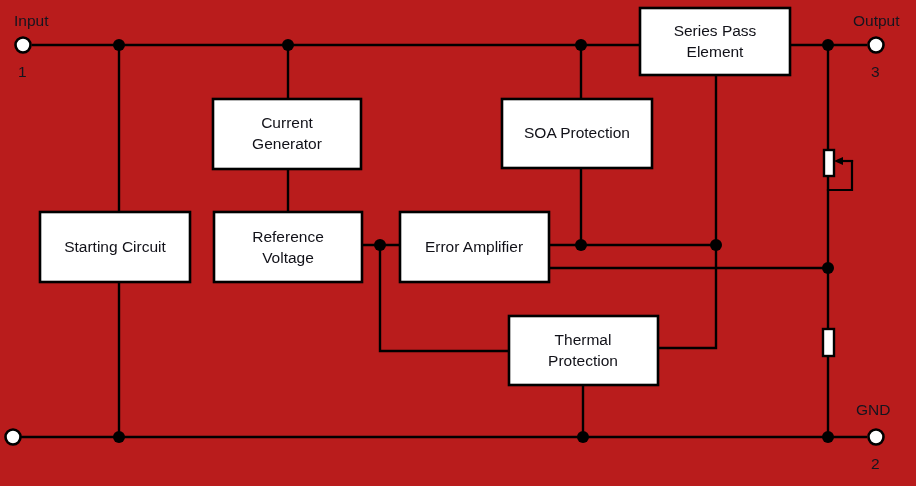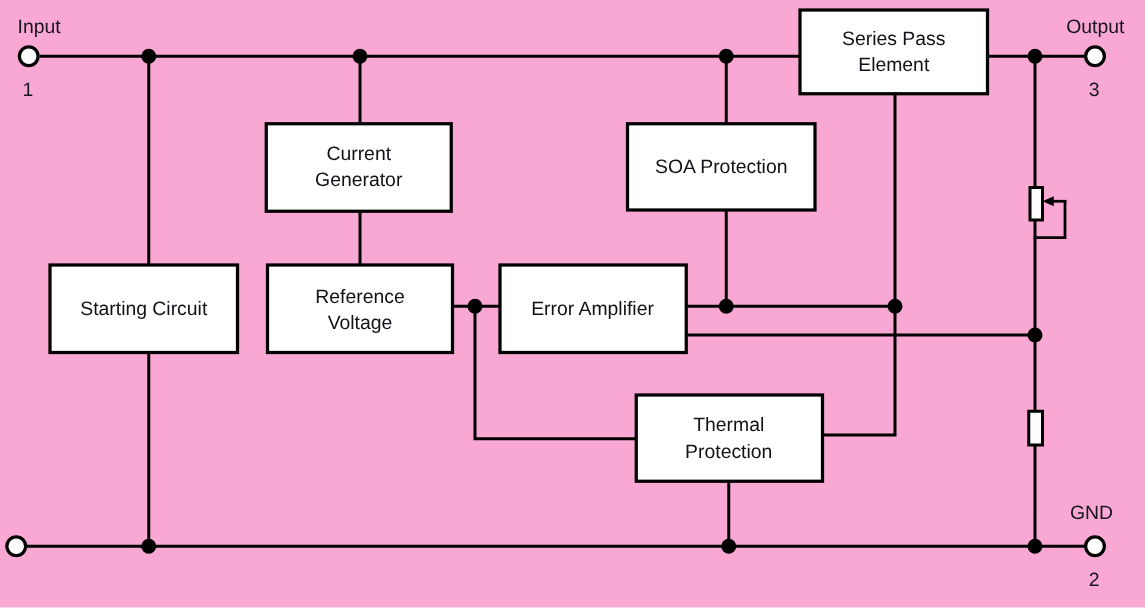--- a/index.html
+++ b/index.html
@@ -7,21 +7,21 @@
     padding: 0;
     background: #ffffff;
   }
   body {
     font-family: "Liberation Sans", sans-serif;
   }
   #diagram-root {
     position: relative;
     width: 916px;
     height: 486px;
-    background: #f9a8d4;
+    background: #b91c1c;
     overflow: hidden;
   }
   svg#schematic {
     display: block;
     width: 916px;
     height: 486px;
   }
   .wire {
     stroke: #000000;
     stroke-width: 2.4;

